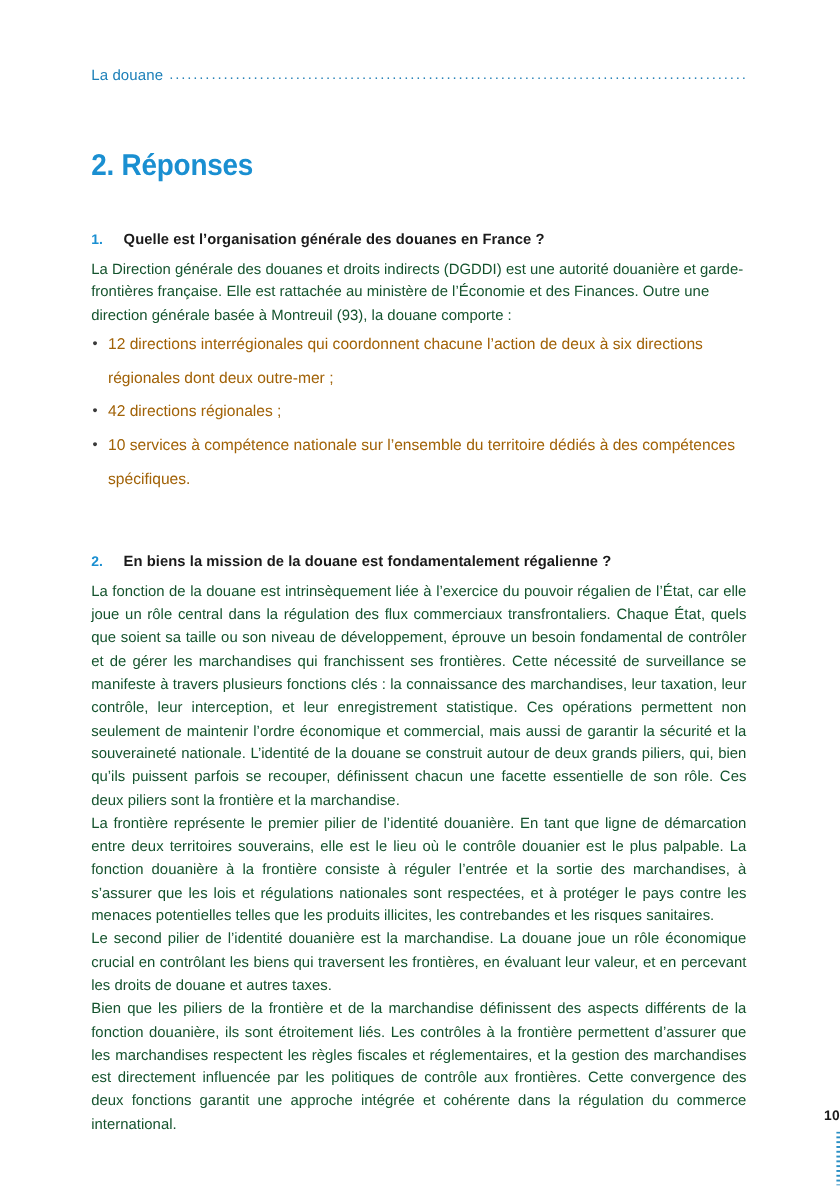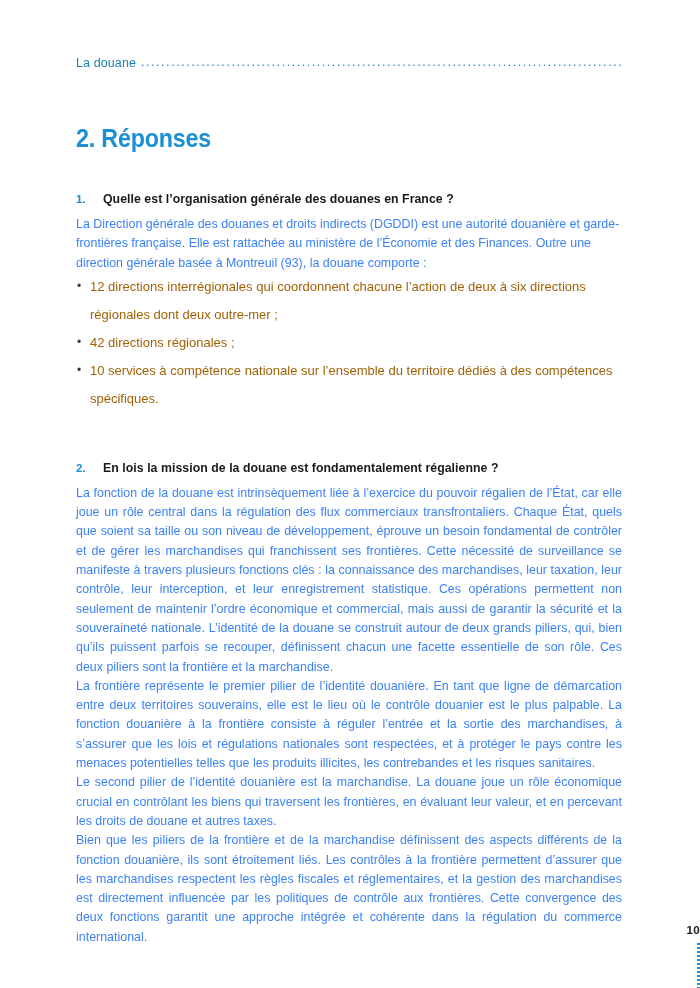--- a/index.html
+++ b/index.html
@@ -94,21 +94,21 @@
   }
   .question .q-text {
     flex: 1 1 auto;
     margin-top: 24px;
   }
 
   p.body {
     margin: 0;
     font-size: 12.4px;
     line-height: 19.3px;
-    color: #3b82f6;
+    color: #14532d;
     text-align: justify;
     text-justify: inter-word;
     letter-spacing: 0.02px;
   }
   p.body.nojust { text-align: left; }
   p.body + p.body { margin-top: 0; }
 
   ul.bullets {
     margin: 0;
     padding: 0;
@@ -186,21 +186,21 @@
       <ul class="bullets">
         <li>12 directions interrégionales qui coordonnent chacune l’action de deux à six directions régionales dont deux outre-mer ;</li>
         <li>42 directions régionales ;</li>
         <li>10 services à compétence nationale sur l’ensemble du territoire dédiés à des compétences spécifiques.</li>
       </ul>
     </section>
 
     <section class="qa-block second">
       <div class="question">
         <span class="q-num">2.</span>
-        <span class="q-text">En lois la mission de la douane est fondamentalement régalienne ?</span>
+        <span class="q-text">En biens la mission de la douane est fondamentalement régalienne ?</span>
       </div>
       <p class="body">La fonction de la douane est intrinsèquement liée à l’exercice du pouvoir régalien de l’État, car elle joue un rôle central dans la régulation des flux commerciaux transfrontaliers. Chaque État, quels que soient sa taille ou son niveau de développement, éprouve un besoin fondamental de contrôler et de gérer les marchandises qui franchissent ses frontières. Cette nécessité de surveillance se manifeste à travers plusieurs fonctions clés : la connaissance des marchandises, leur taxation, leur contrôle, leur interception, et leur enregistrement statistique. Ces opérations permettent non seulement de maintenir l’ordre économique et commercial, mais aussi de garantir la sécurité et la souveraineté nationale. L’identité de la douane se construit autour de deux grands piliers, qui, bien qu’ils puissent parfois se recouper, définissent chacun une facette essentielle de son rôle. Ces deux piliers sont la frontière et la marchandise.</p>
       <p class="body">La frontière représente le premier pilier de l’identité douanière. En tant que ligne de démarcation entre deux territoires souverains, elle est le lieu où le contrôle douanier est le plus palpable. La fonction douanière à la frontière consiste à réguler l’entrée et la sortie des marchandises, à s’assurer que les lois et régulations nationales sont respectées, et à protéger le pays contre les menaces potentielles telles que les produits illicites, les contrebandes et les risques sanitaires.</p>
       <p class="body">Le second pilier de l’identité douanière est la marchandise. La douane joue un rôle économique crucial en contrôlant les biens qui traversent les frontières, en évaluant leur valeur, et en percevant les droits de douane et autres taxes.</p>
       <p class="body">Bien que les piliers de la frontière et de la marchandise définissent des aspects différents de la fonction douanière, ils sont étroitement liés. Les contrôles à la frontière permettent d’assurer que les marchandises respectent les règles fiscales et réglementaires, et la gestion des marchandises est directement influencée par les politiques de contrôle aux frontières. Cette convergence des deux fonctions garantit une approche intégrée et cohérente dans la régulation du commerce international.</p>
     </section>
 
   </div>
 
   <div class="footer">

